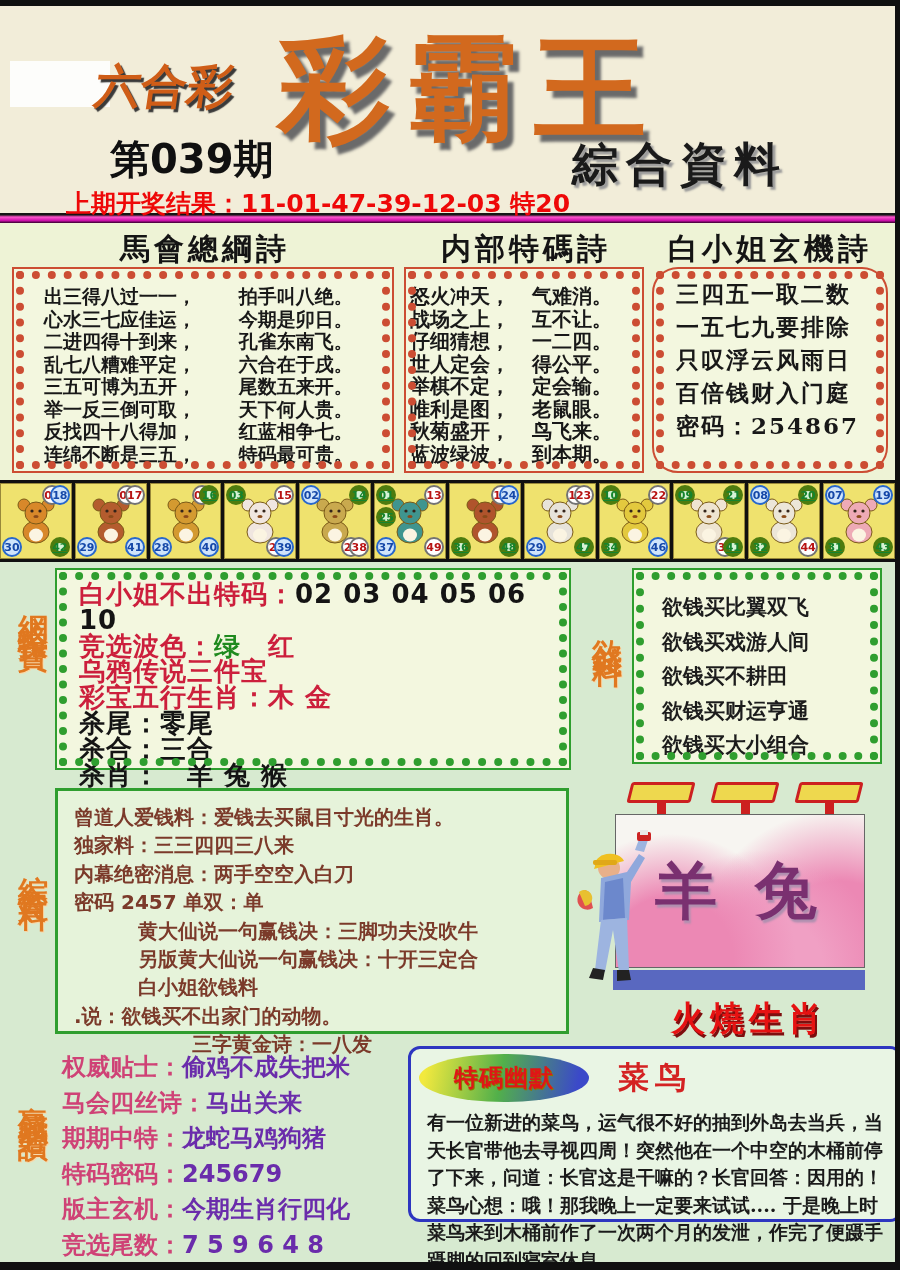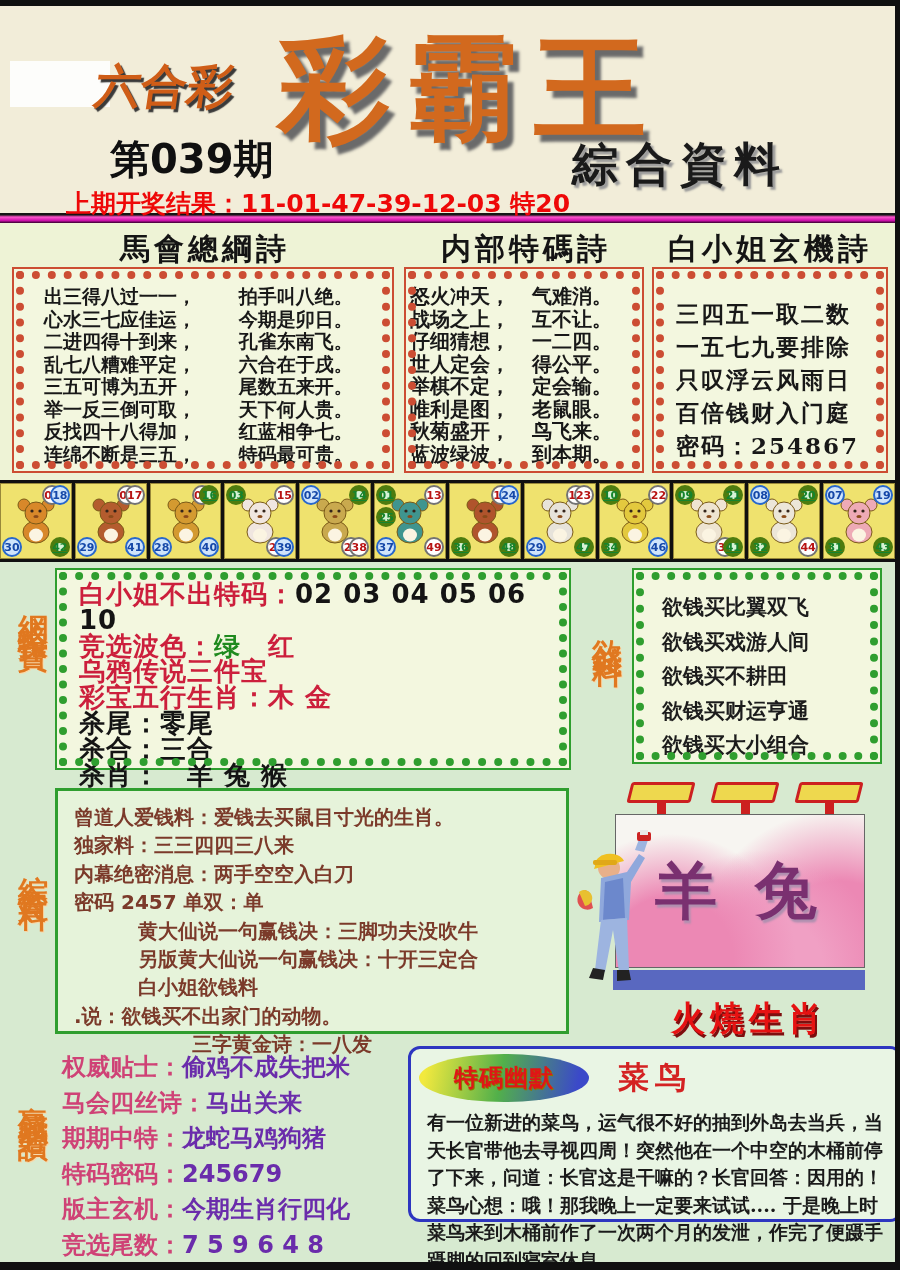--- a/index.html
+++ b/index.html
@@ -28,21 +28,21 @@
   .poem-sec{position:relative;height:257px;background:#eef3d6;}
   .poem-title{position:absolute;top:6px;font-size:30px;font-weight:bold;color:#141414;
       font-family:"DejaVu Serif",serif;text-align:center;letter-spacing:4px;}
   .pt0{left:40px;width:330px;} .pt1{left:414px;width:224px;} .pt2{left:646px;width:248px;}
   .stamp{position:relative;background:#f3f7df;border:2px solid #cc4d33;box-sizing:border-box;}
   .stamp::before{content:'';position:absolute;inset:2px;border:8px dotted #cc4d33;pointer-events:none;}
   .stamp.green{border-color:#2f9e2f;} .stamp.green::before{border-color:#2f9e2f;background:transparent;}
   .pb{position:absolute;top:44px;}
   .pb0{left:12px;width:382px;height:206px;padding:16px 18px 0 30px;}
   .pb1{left:404px;width:240px;height:206px;padding:16px 14px 0 4px;}
-  .pb2{left:652px;width:236px;height:206px;padding:28px 12px 0 22px;}
+  .pb2{left:652px;width:236px;height:206px;padding:8px 12px 0 22px;border-radius:26px;}
   .poem-row{display:flex;font-weight:bold;color:#181818;font-family:"DejaVu Serif",serif;}
   .pb0 .poem-row{font-size:19px;line-height:22.5px;}
   .pb1 .poem-row{font-size:20px;line-height:22.5px;}
   .pb0 .pl{width:59%;} .pb0 .pr{width:41%;}
   .pb1 .pl{width:56%;} .pb1 .pr{width:44%;}
   .pb2 .poem-single{font-size:23px;line-height:33px;font-weight:bold;color:#181818;
       font-family:"DejaVu Serif",serif;letter-spacing:2px;}
 
   
   .zstrip{display:flex;height:82px;background:#101010;border-top:3px solid #101010;

